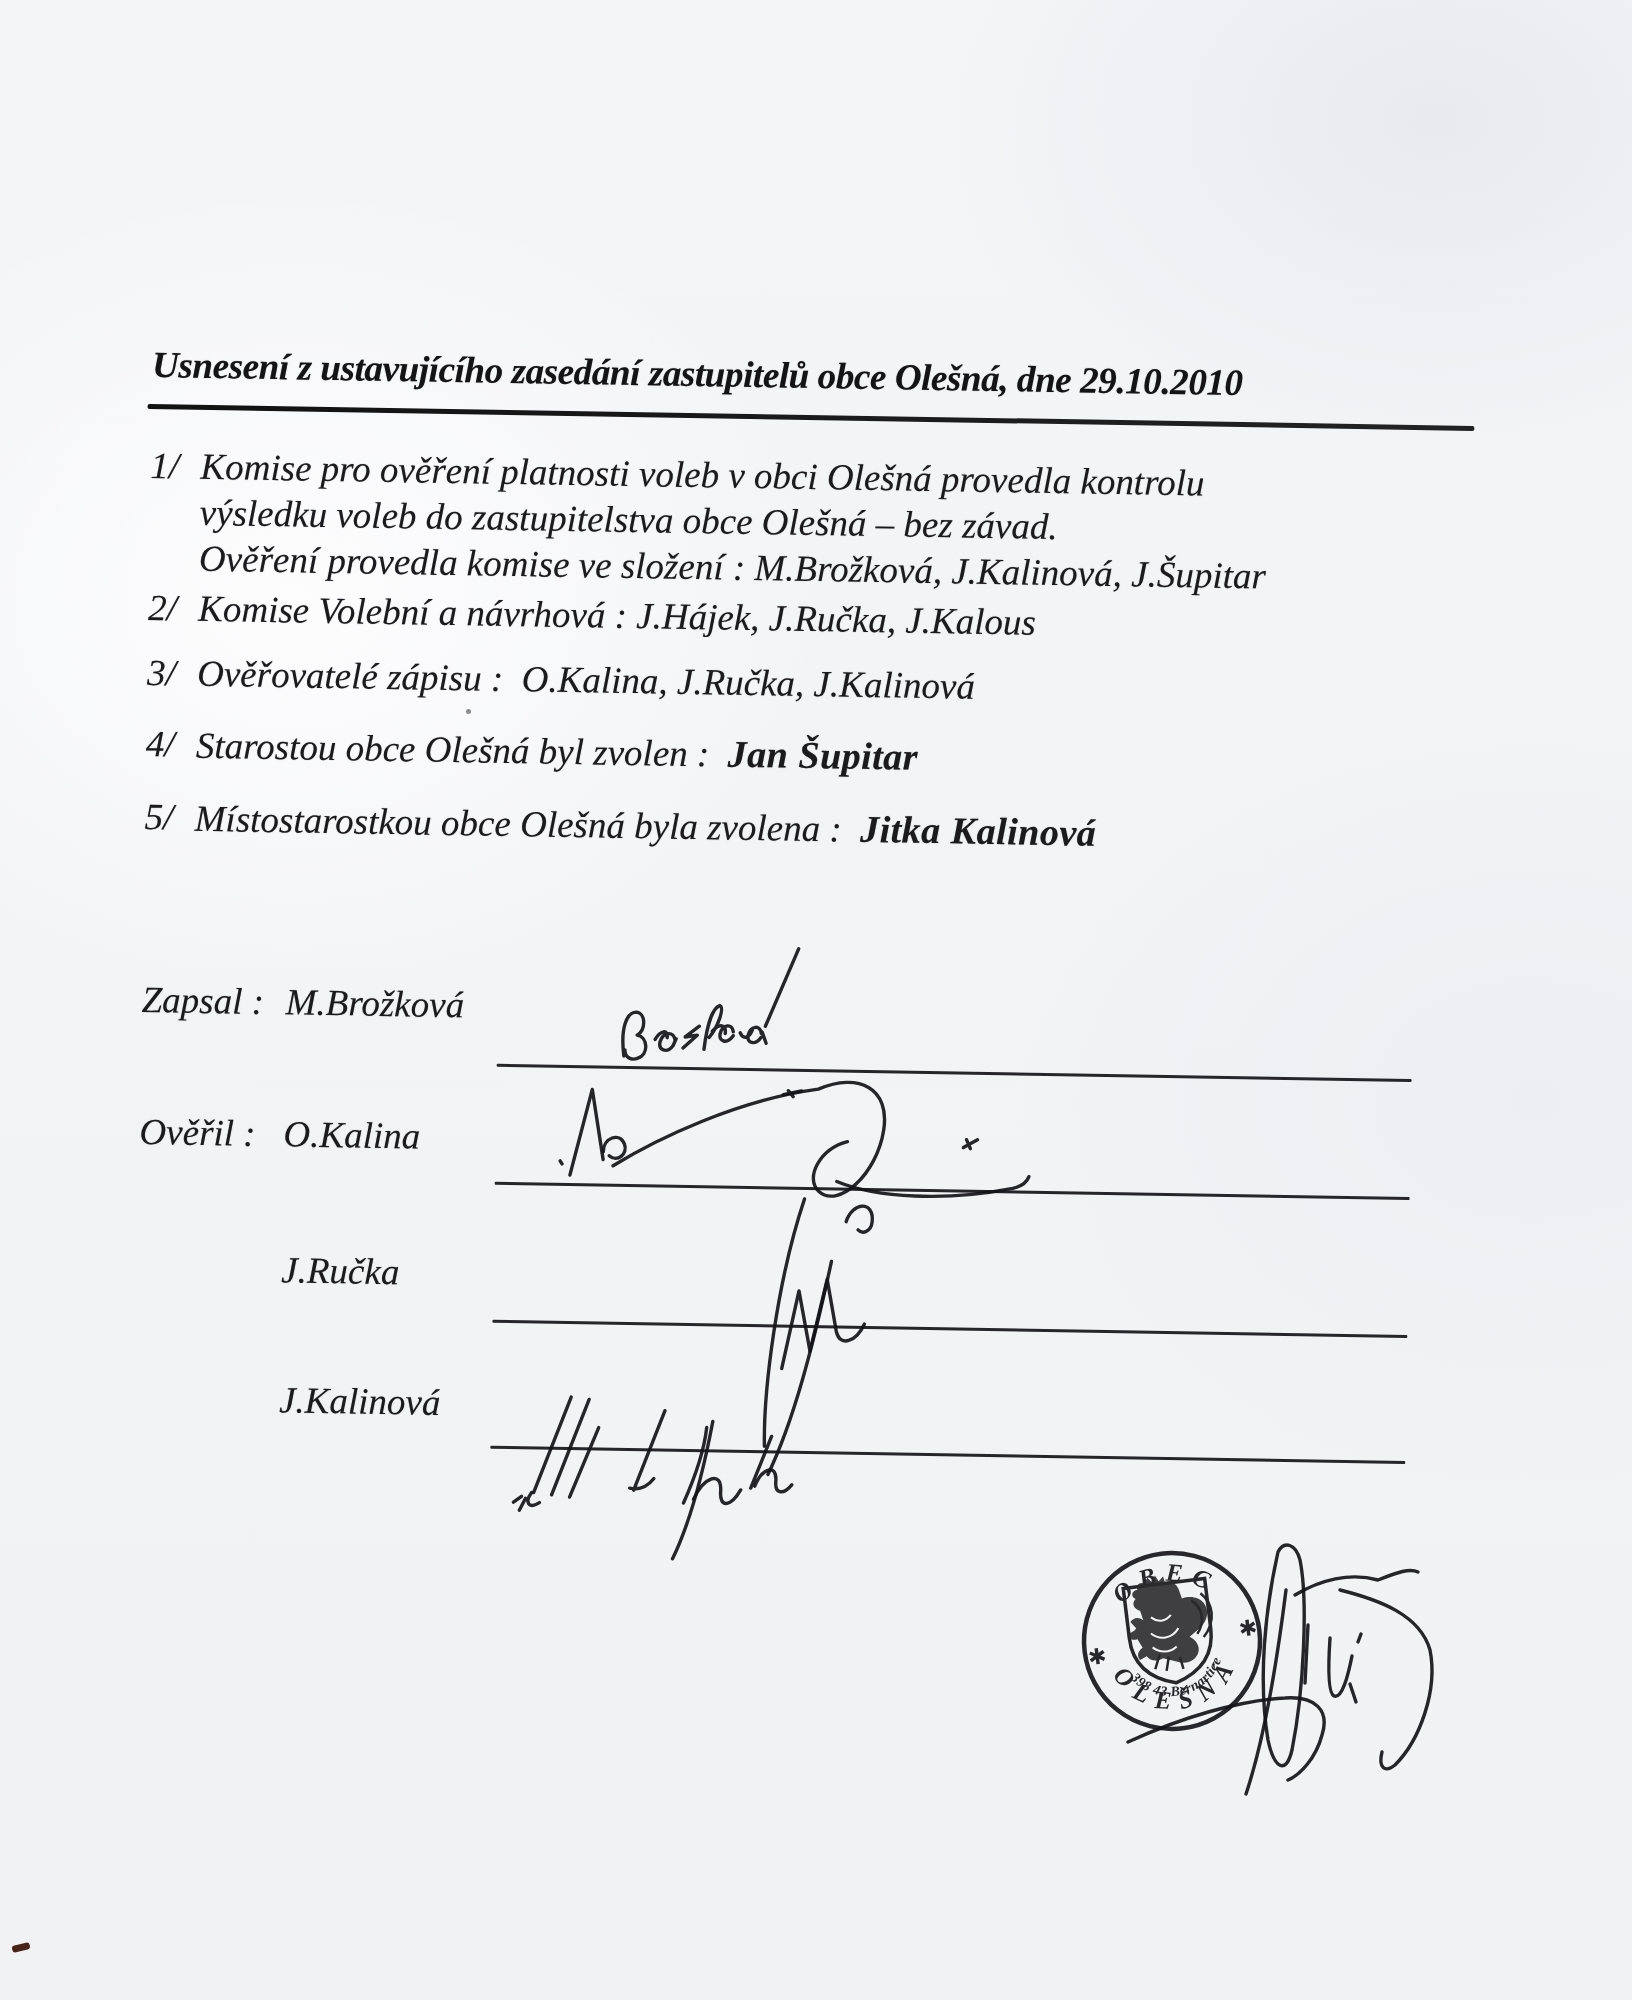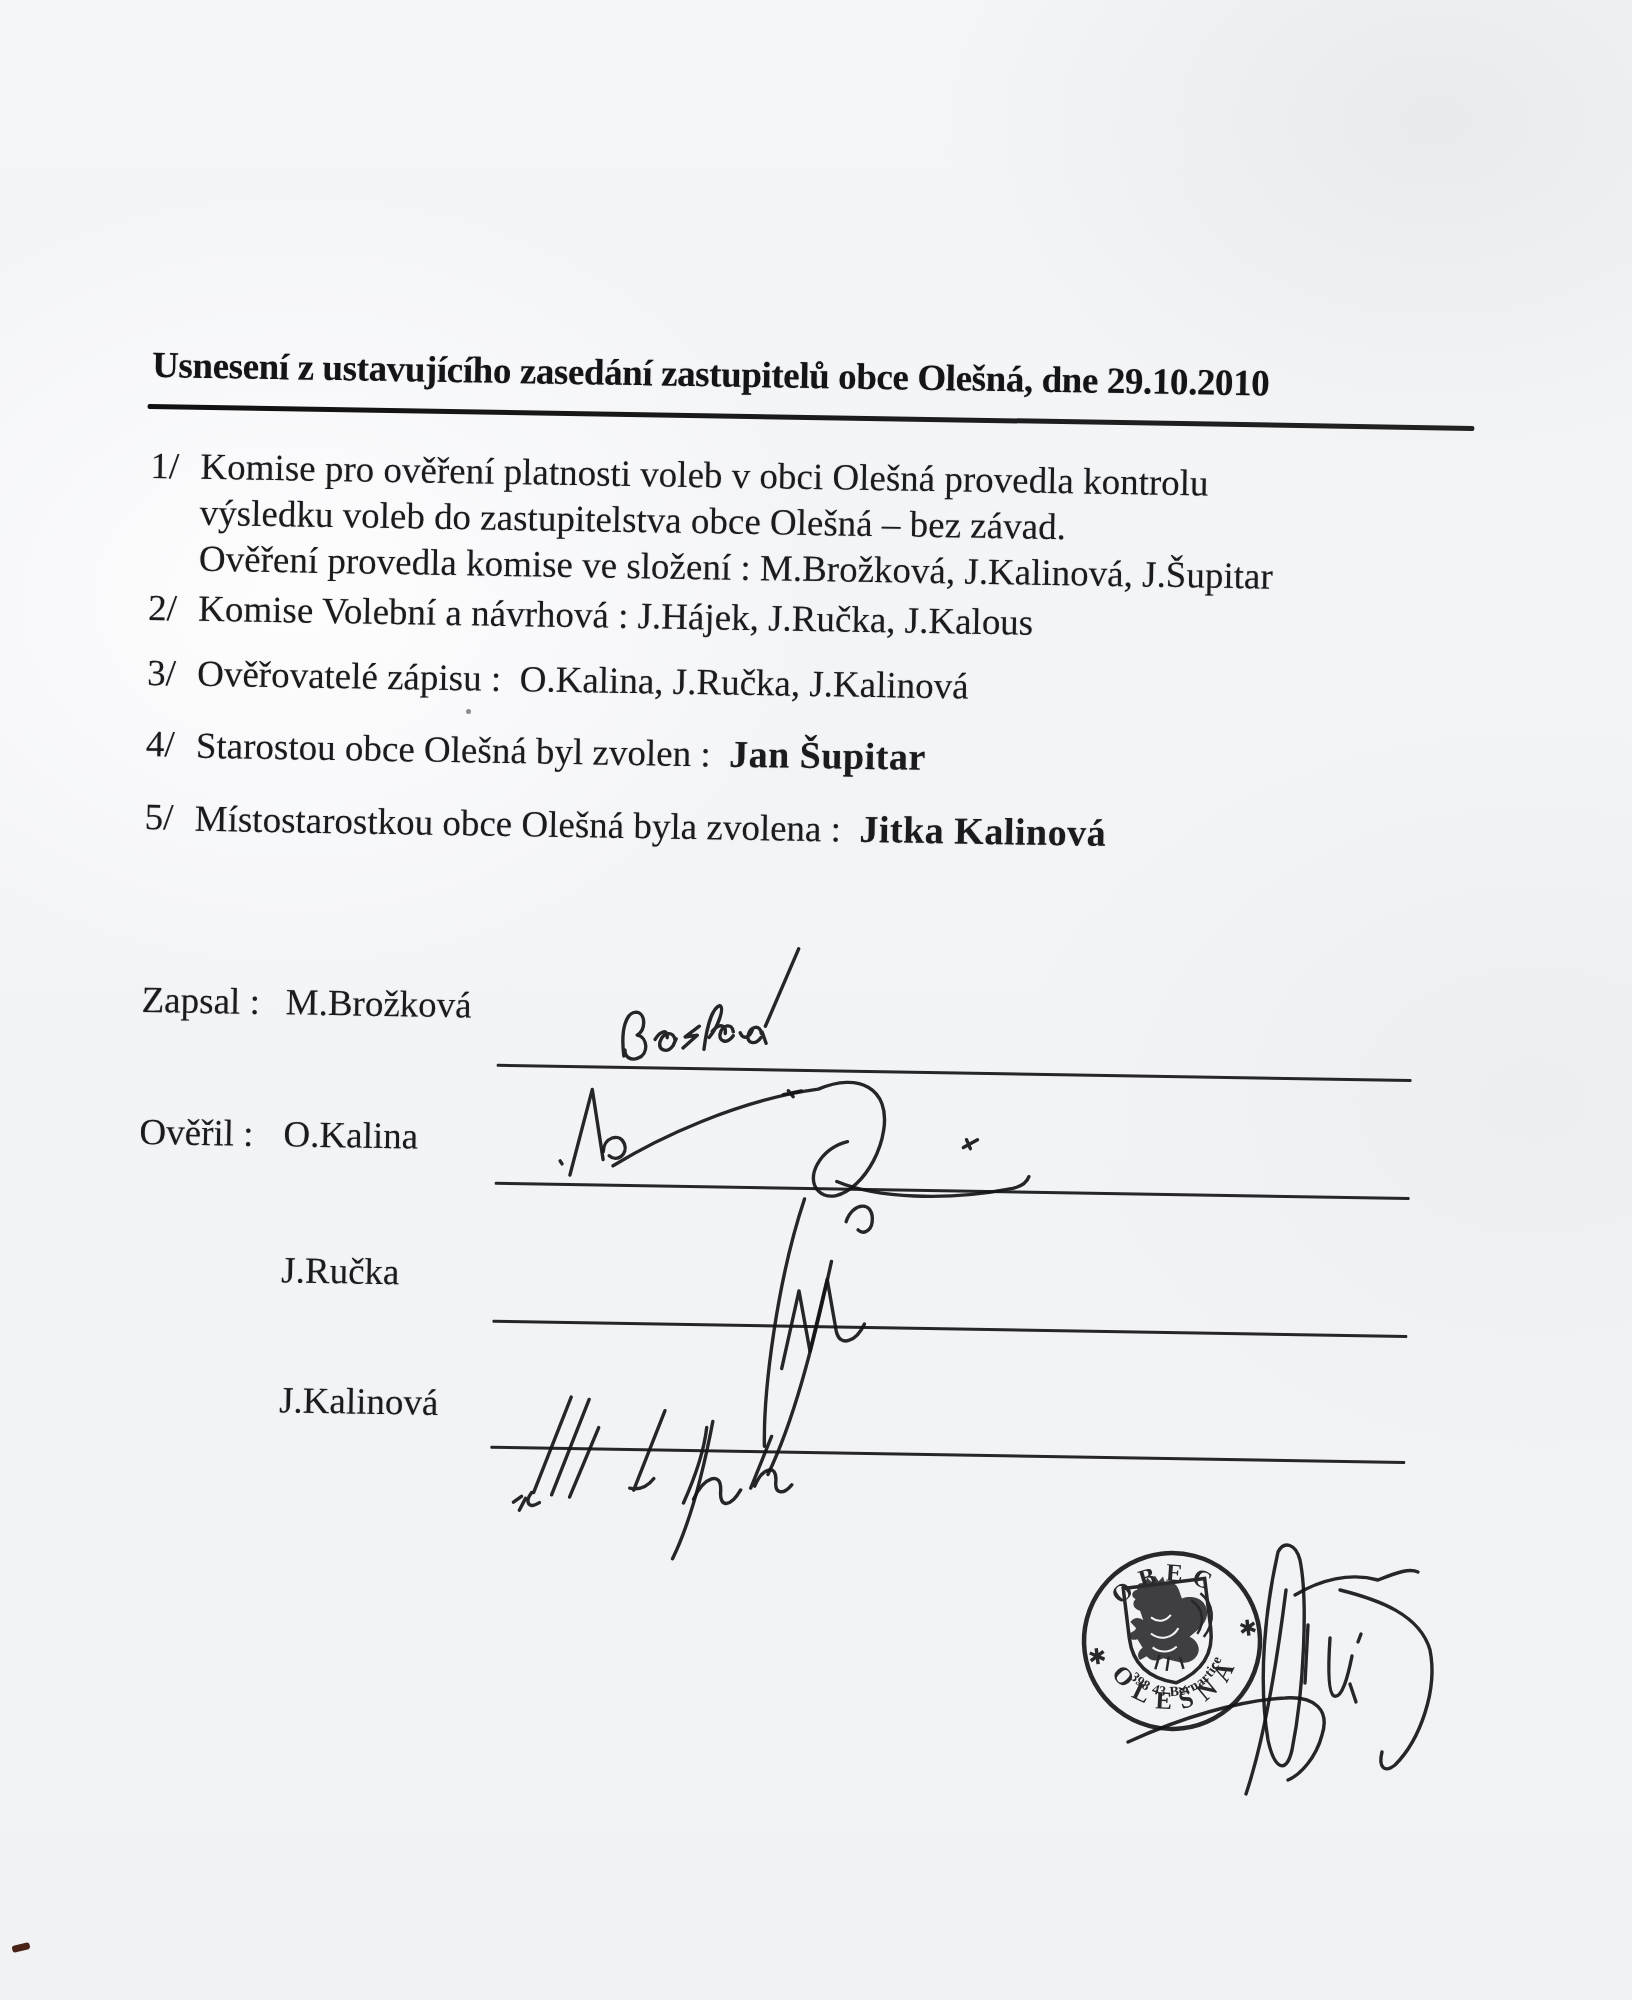--- a/index.html
+++ b/index.html
@@ -9,20 +9,21 @@
     background:#f2f3f5;
   }
   .page{
     position:relative;width:1632px;height:2000px;
     background:
       radial-gradient(900px 700px at 18% 30%, #fdfdfe 0%, rgba(253,253,254,0) 60%),
       radial-gradient(700px 500px at 88% 6%, #e8eaee 0%, rgba(232,234,238,0) 70%),
       radial-gradient(800px 600px at 94% 55%, #eceef1 0%, rgba(236,238,241,0) 65%),
       linear-gradient(180deg,#f4f5f7 0%,#f1f2f4 100%);
     color:#1b1b1d;
+    font-style:italic;
   }
   .skew{position:absolute;inset:0;transform:rotate(0.95deg);transform-origin:150px 380px;}
   .ink-text{text-shadow:0 0 1.1px rgba(25,25,28,.4);}
   .title{
     position:absolute;left:152px;top:343px;
     font-size:37px;font-weight:bold;letter-spacing:-0.4px;
     white-space:pre;color:#141416;
   }
   .title-underline{
     position:absolute;left:148px;top:404px;width:1327px;height:5px;

